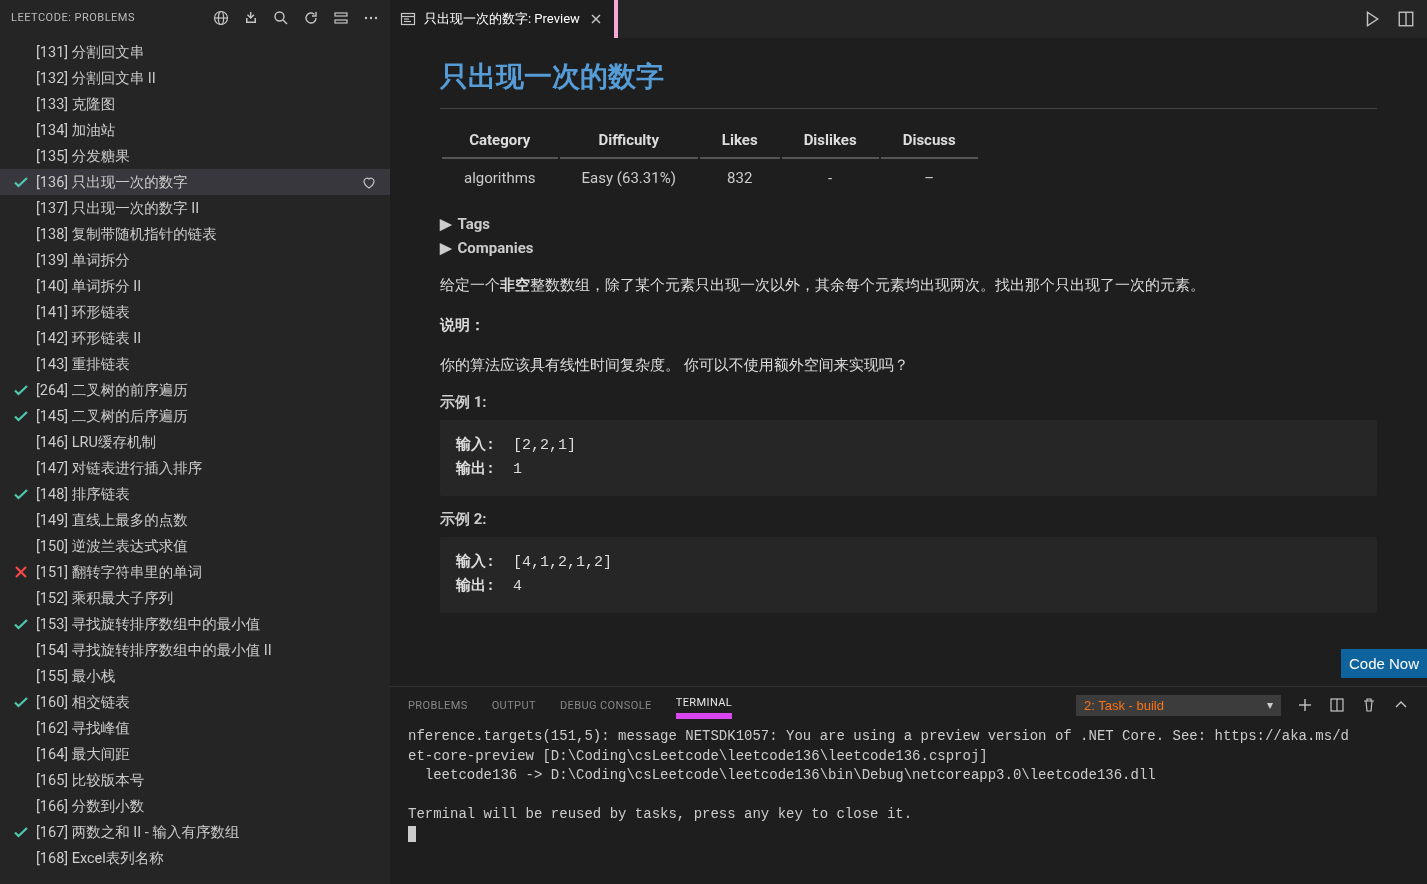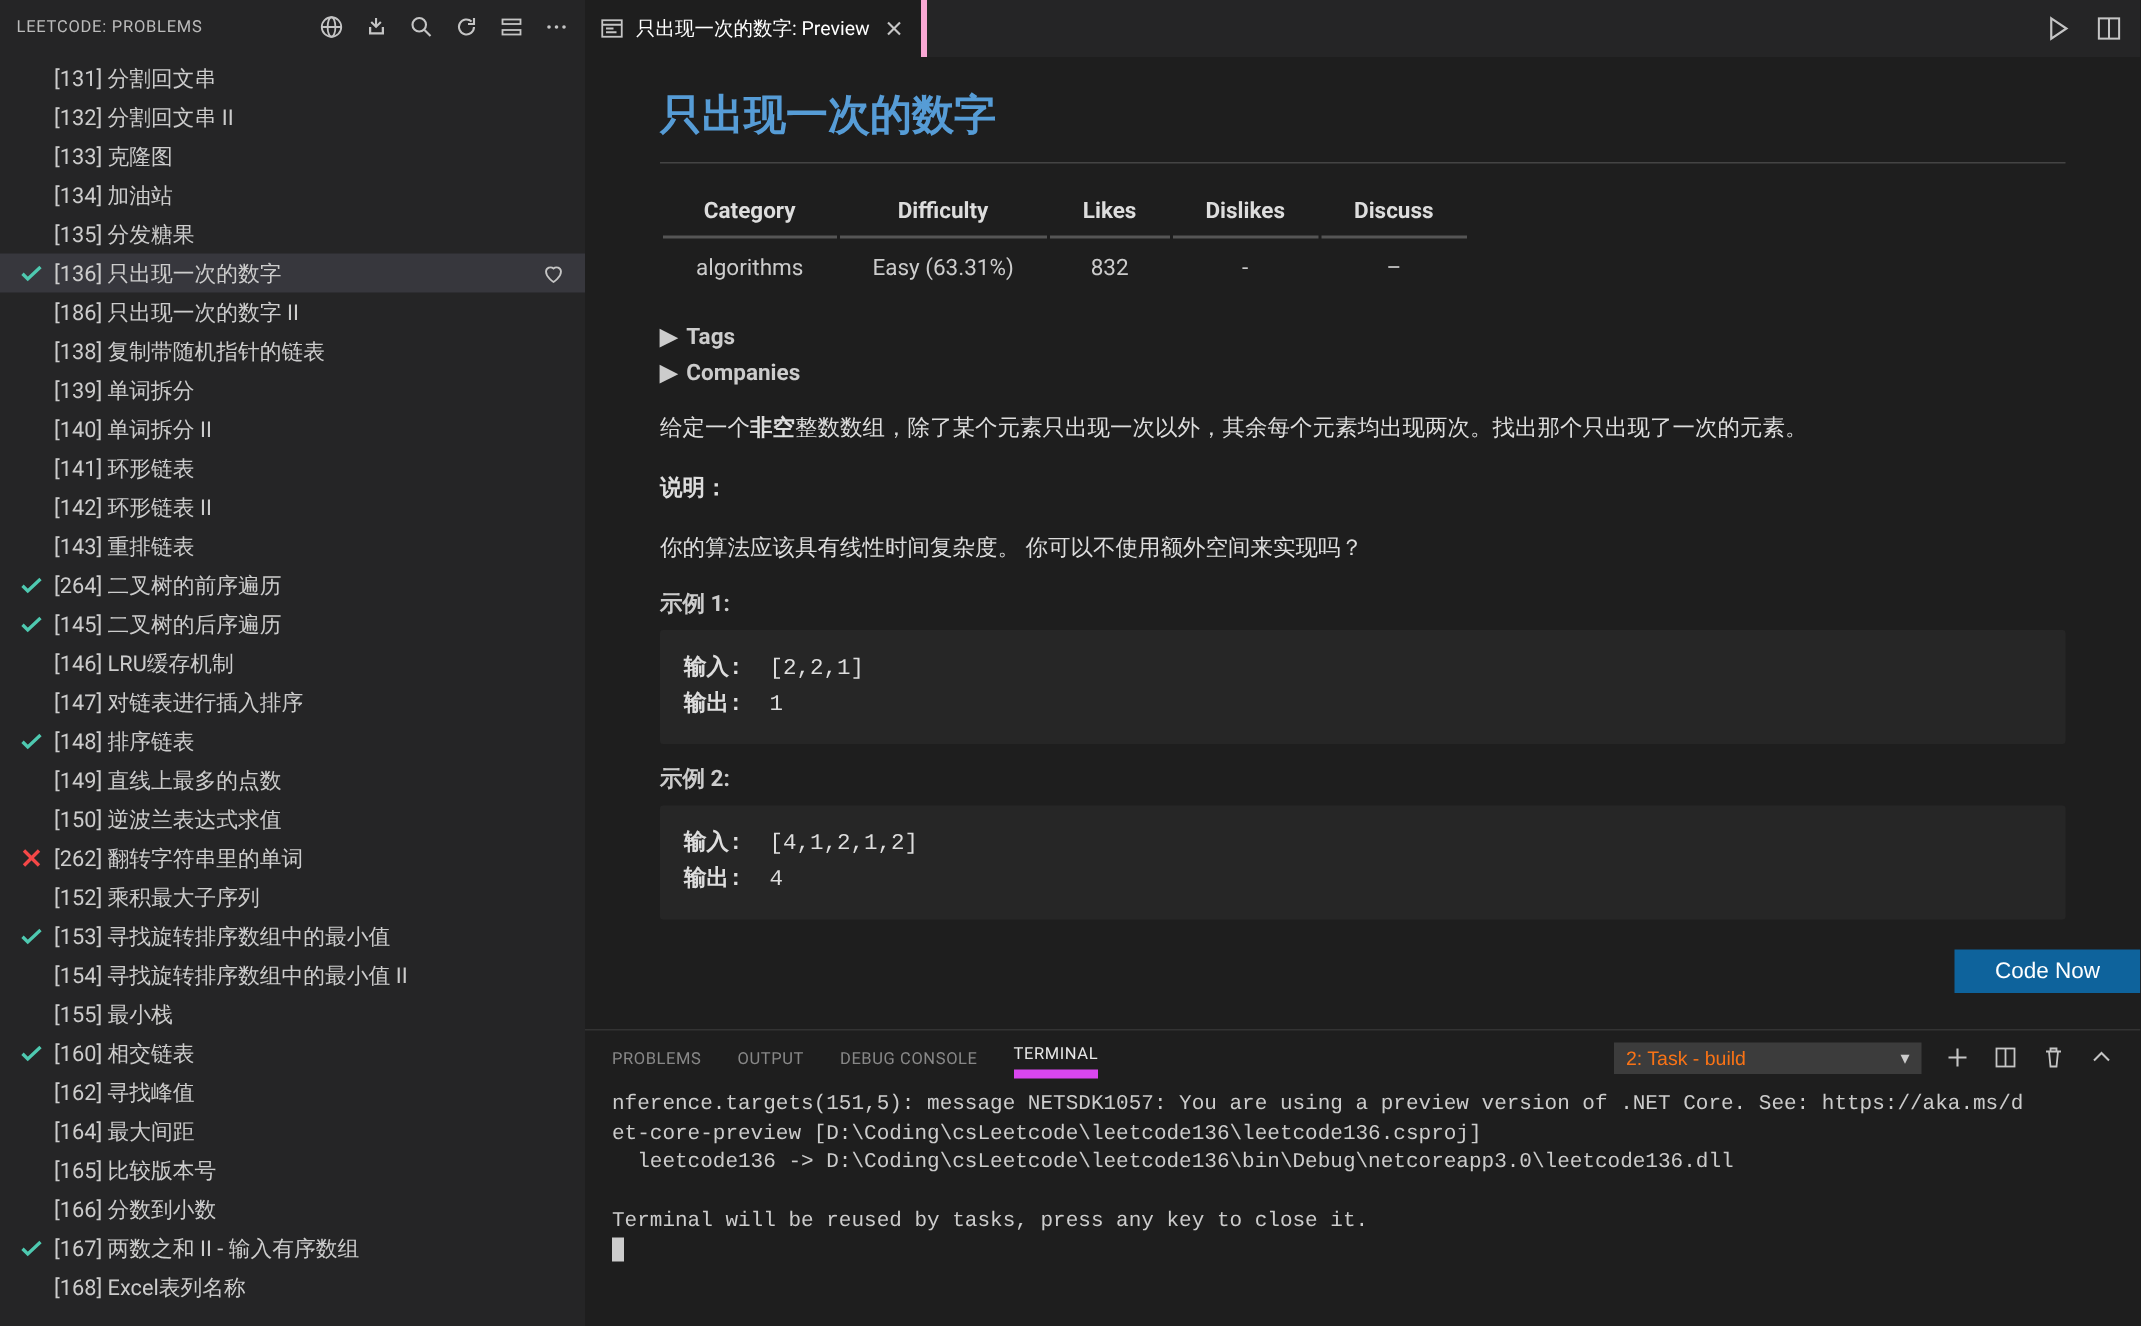--- a/index.html
+++ b/index.html
@@ -89,22 +89,22 @@
 .desc strong { font-weight:700; }
 .example-label { font-weight:700; font-size:15px; margin:14px 0 8px; }
 
 pre.codeblock {
   background:#262626; padding:14px 16px; font-family:Consolas,"Courier New",monospace;
   font-size:15px; line-height:1.6; color:#ddd; border-radius:2px;
 }
 .codeblock .lbl { font-weight:700; }
 
 .code-now-btn {
-  position:absolute; right:0; bottom:24px;
-  background:#0e639c; color:#fff; padding:6px 27px; font-size:15px;
+  position:absolute; right:0; bottom:8px;
+  background:#0e639c; color:#fff; padding:6px 8px; font-size:15px;
   border:none; cursor:pointer;
 }
 
 .panel {
   height: 198px;
   border-top:1px solid #333;
   display:flex; flex-direction:column;
   background:#1e1e1e;
 }
 .panel-tabs {
@@ -210,21 +210,21 @@
         </span>
         <span class="item-text">[136] 只出现一次的数字</span>
         <span class="item-tail">
           <svg width="16" height="16" viewBox="0 0 16 16">
             <path d="M8 14s-5-3.2-5-7a3 3 0 0 1 5-2 3 3 0 0 1 5 2c0 3.8-5 7-5 7z" fill="none" stroke="#c5c5c5" stroke-width="1.2"></path>
           </svg>
         </span>
       </div>
       <div class="problem-item">
         <span class="item-status"></span>
-        <span class="item-text">[186] 只出现一次的数字 II</span>
+        <span class="item-text">[137] 只出现一次的数字 II</span>
         <span class="item-tail"></span>
       </div>
       <div class="problem-item">
         <span class="item-status"></span>
         <span class="item-text">[138] 复制带随机指针的链表</span>
         <span class="item-tail"></span>
       </div>
       <div class="problem-item">
         <span class="item-status"></span>
         <span class="item-text">[139] 单词拆分</span>
@@ -297,21 +297,21 @@
         <span class="item-text">[150] 逆波兰表达式求值</span>
         <span class="item-tail"></span>
       </div>
       <div class="problem-item">
         <span class="item-status">
           <svg width="16" height="16" viewBox="0 0 16 16">
             <line x1="3" y1="3" x2="13" y2="13" stroke="#f44747" stroke-width="2.2"></line>
             <line x1="13" y1="3" x2="3" y2="13" stroke="#f44747" stroke-width="2.2"></line>
           </svg>
         </span>
-        <span class="item-text">[262] 翻转字符串里的单词</span>
+        <span class="item-text">[151] 翻转字符串里的单词</span>
         <span class="item-tail"></span>
       </div>
       <div class="problem-item">
         <span class="item-status"></span>
         <span class="item-text">[152] 乘积最大子序列</span>
         <span class="item-tail"></span>
       </div>
       <div class="problem-item">
         <span class="item-status">
           <svg width="16" height="16" viewBox="0 0 16 16">

